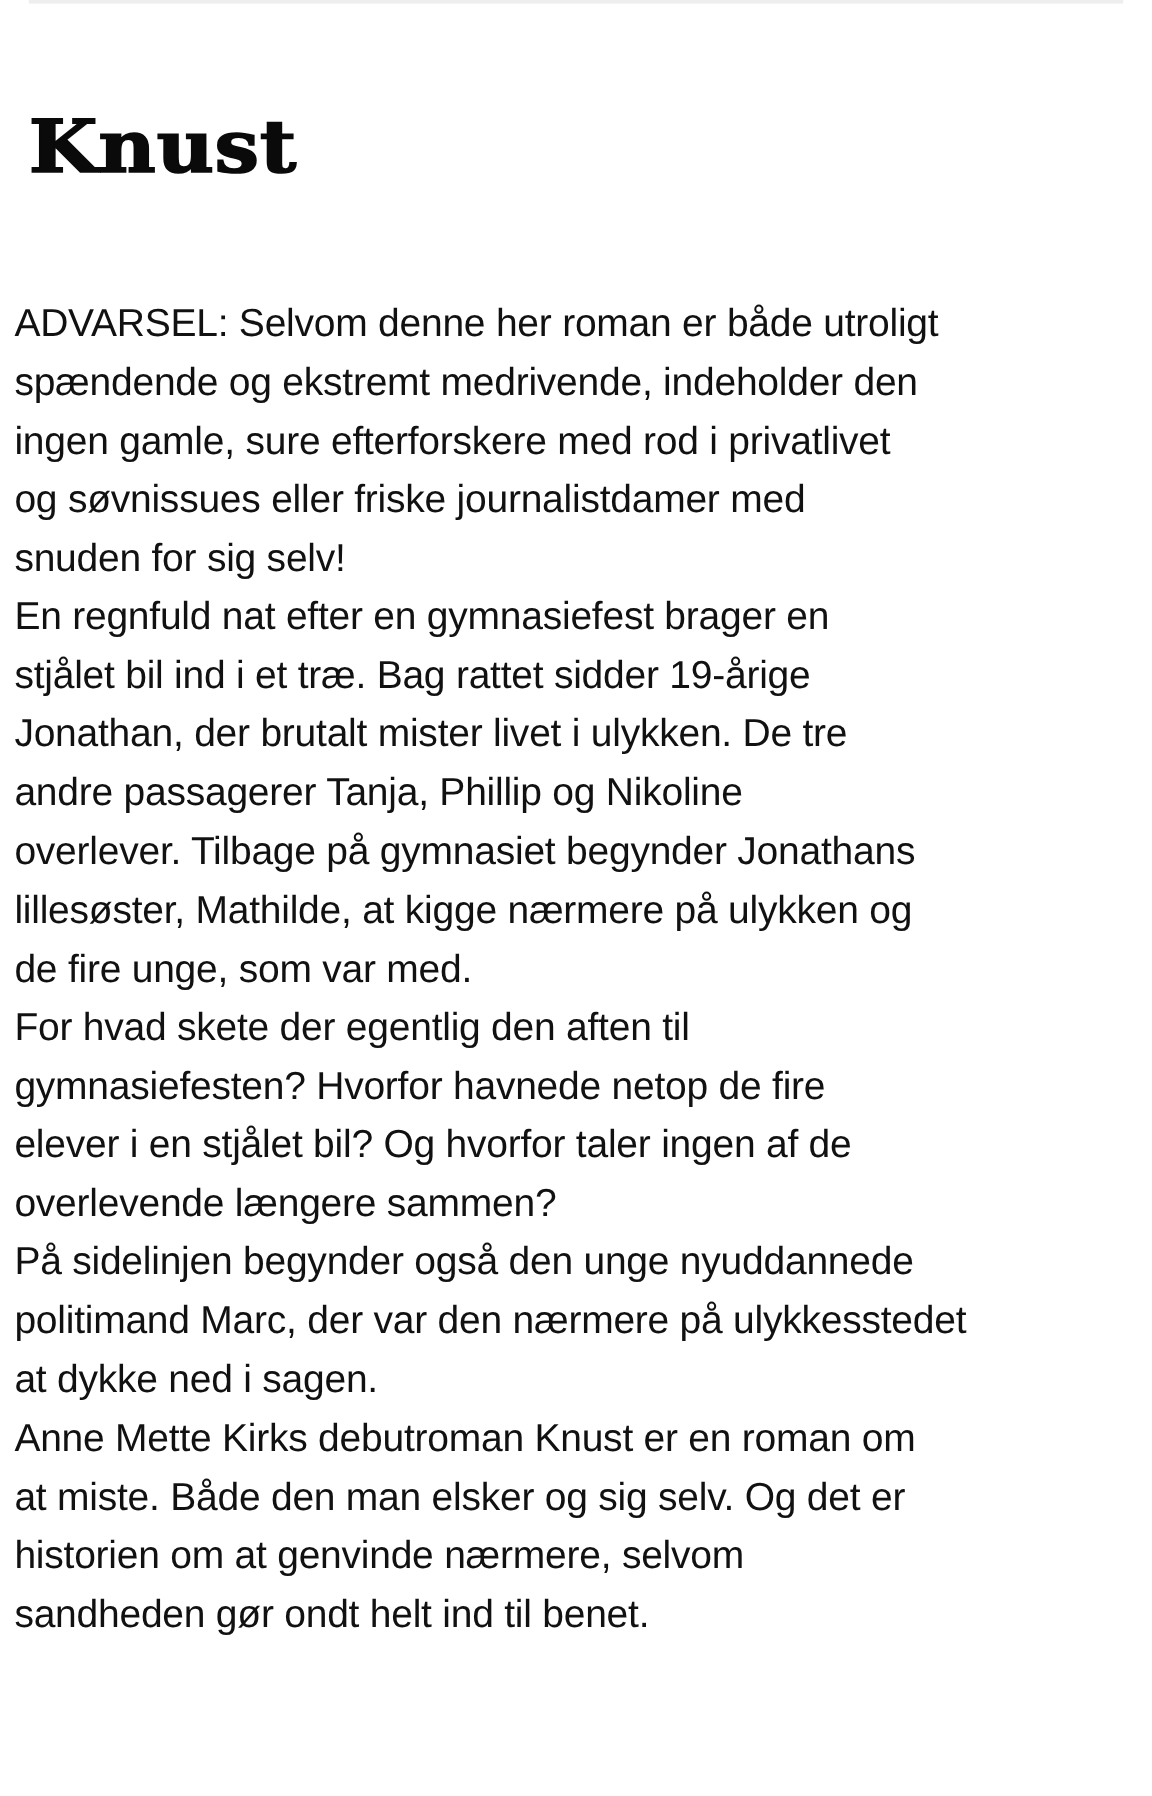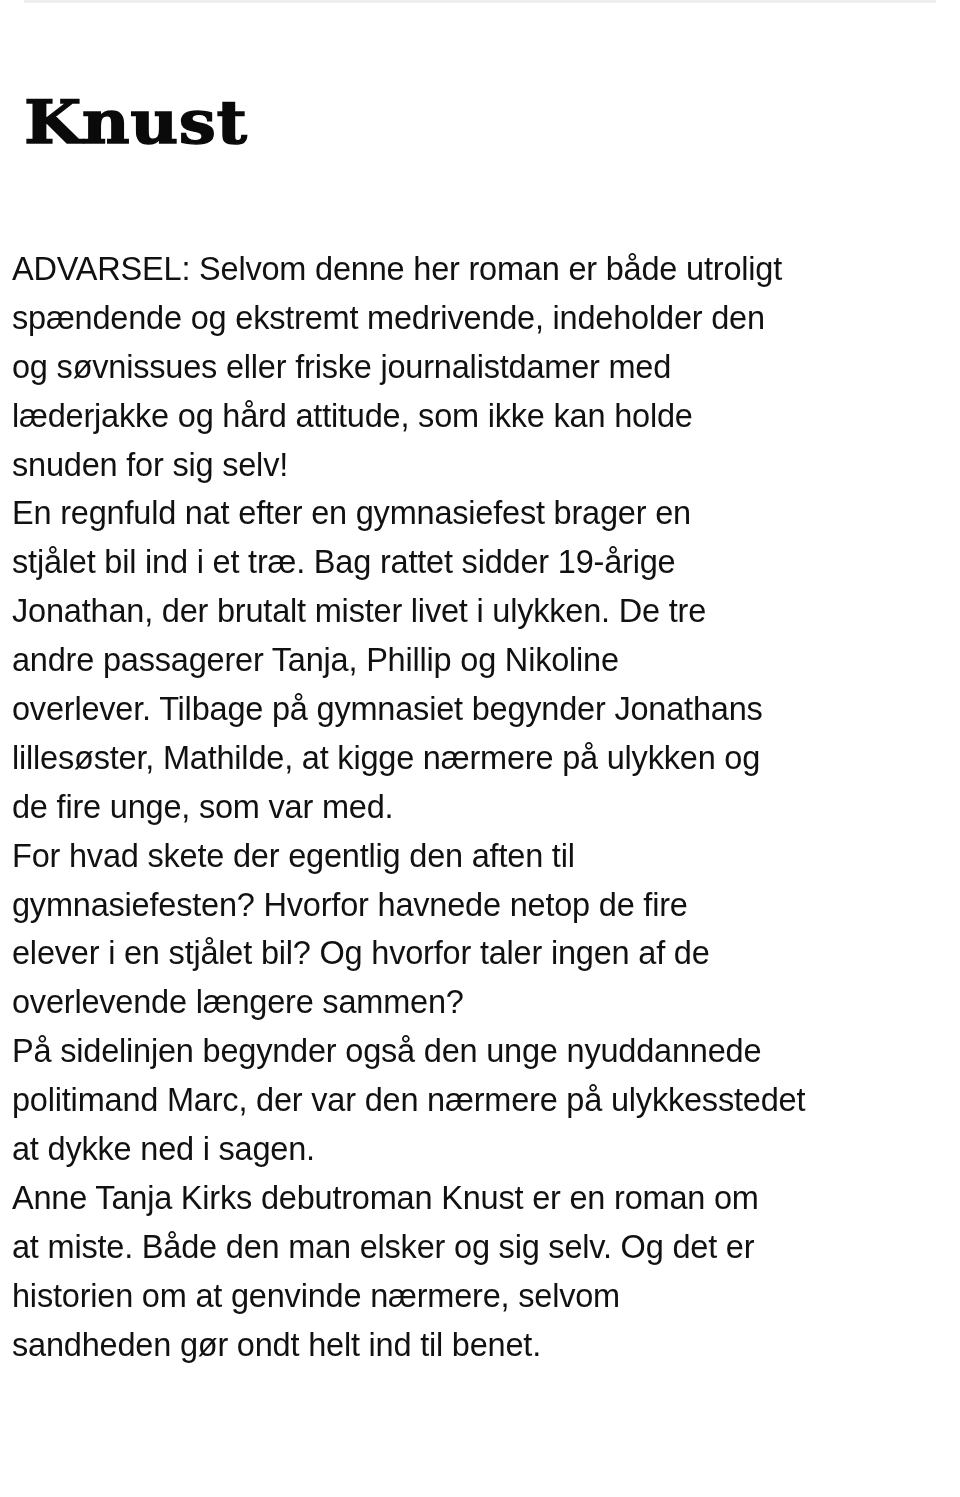--- a/index.html
+++ b/index.html
@@ -57,34 +57,34 @@
 </head>
 <body>
 
 <div class="top-rule"></div>
 
 <h1 class="title">Knust</h1>
 
 <div class="body">
   <span class="line">ADVARSEL: Selvom denne her roman er både utroligt</span>
   <span class="line">spændende og ekstremt medrivende, indeholder den</span>
+  <span class="line">ingen gamle, sure efterforskere med rod i privatlivet</span>
   <span class="line">og søvnissues eller friske journalistdamer med</span>
-  <span class="line">læderjakke og hård attitude, som ikke kan holde</span>
   <span class="line">snuden for sig selv!</span>
   <span class="line">En regnfuld nat efter en gymnasiefest brager en</span>
   <span class="line">stjålet bil ind i et træ. Bag rattet sidder 19-årige</span>
   <span class="line">Jonathan, der brutalt mister livet i ulykken. De tre</span>
   <span class="line">andre passagerer Tanja, Phillip og Nikoline</span>
   <span class="line">overlever. Tilbage på gymnasiet begynder Jonathans</span>
   <span class="line">lillesøster, Mathilde, at kigge nærmere på ulykken og</span>
   <span class="line">de fire unge, som var med.</span>
   <span class="line">For hvad skete der egentlig den aften til</span>
   <span class="line">gymnasiefesten? Hvorfor havnede netop de fire</span>
   <span class="line">elever i en stjålet bil? Og hvorfor taler ingen af de</span>
   <span class="line">overlevende længere sammen?</span>
   <span class="line">På sidelinjen begynder også den unge nyuddannede</span>
   <span class="line">politimand Marc, der var den nærmere på ulykkesstedet</span>
   <span class="line">at dykke ned i sagen.</span>
-  <span class="line">Anne Tanja Kirks debutroman Knust er en roman om</span>
+  <span class="line">Anne Mette Kirks debutroman Knust er en roman om</span>
   <span class="line">at miste. Både den man elsker og sig selv. Og det er</span>
   <span class="line">historien om at genvinde nærmere, selvom</span>
   <span class="line">sandheden gør ondt helt ind til benet.</span>
 </div>
 
 </body></html>

